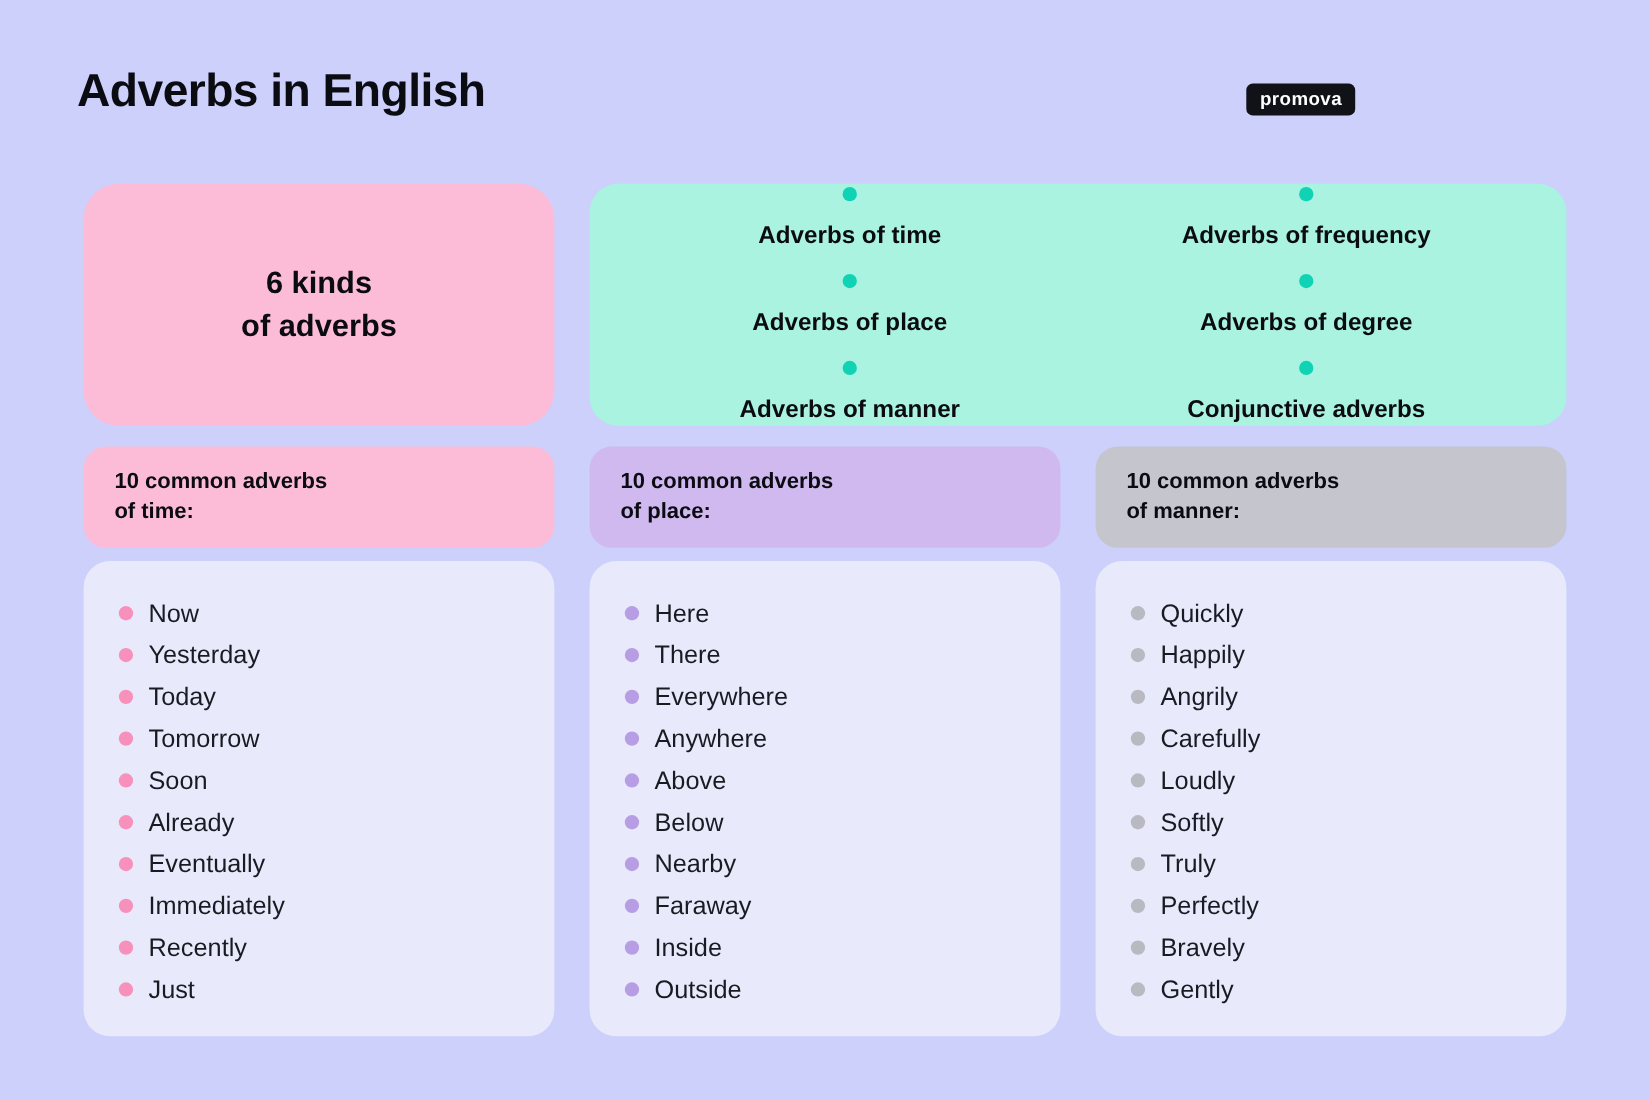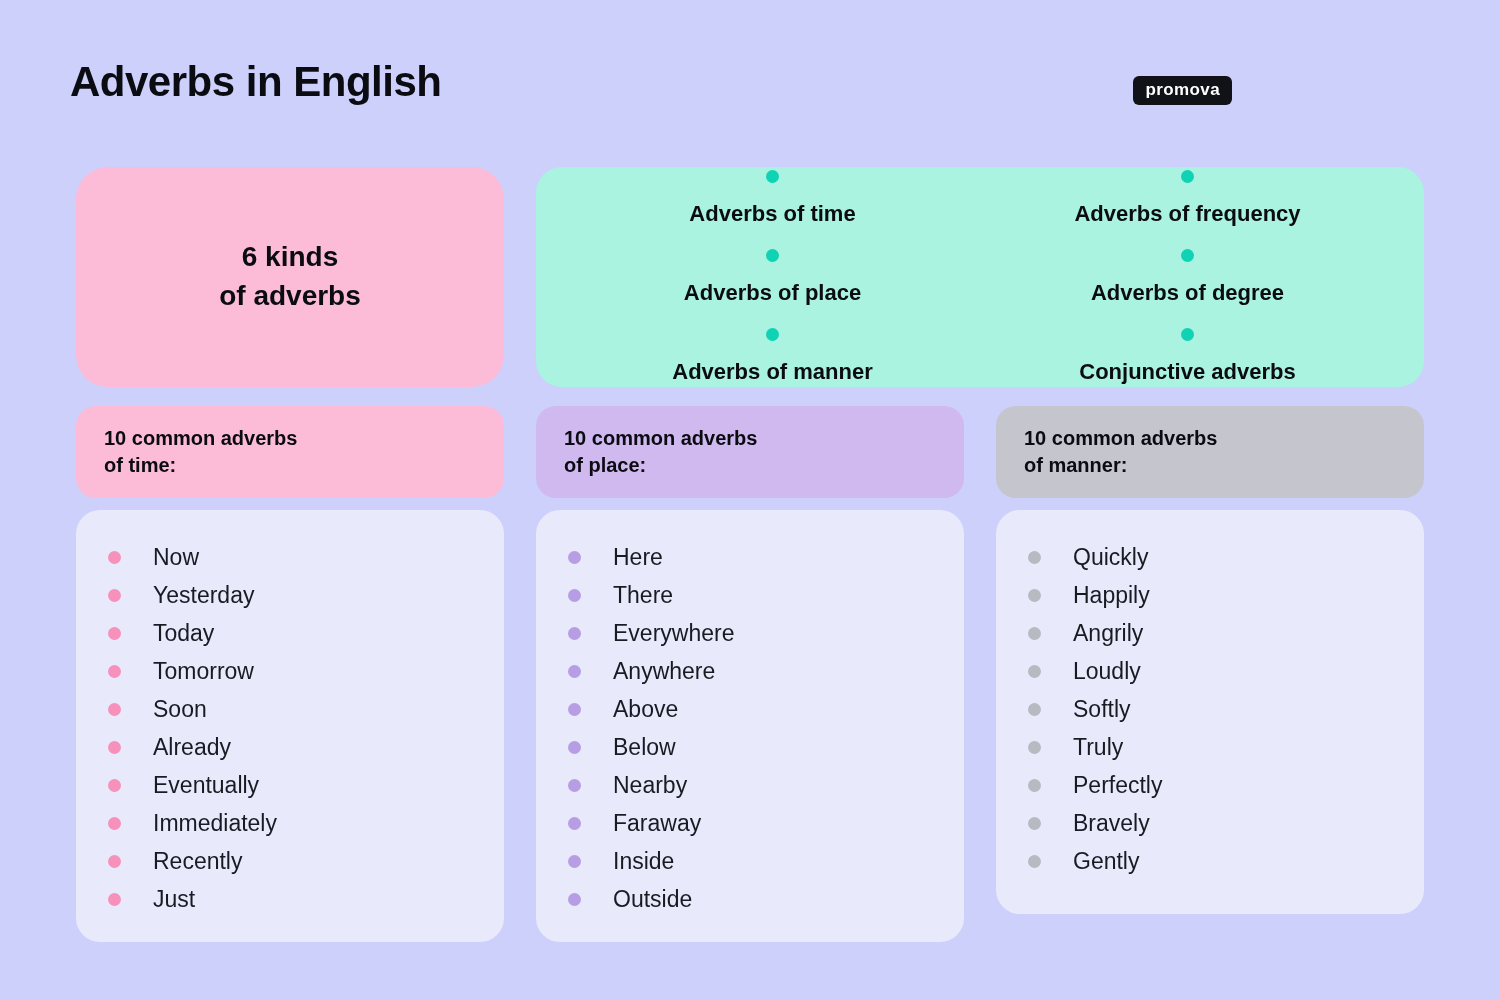--- a/index.html
+++ b/index.html
@@ -141,21 +141,21 @@
     background: #e8eafc;
     border-radius: 24px;
     padding: 28px 0 24px 0;
     min-height: 404px;
     box-sizing: border-box;
   }
 
   .word {
     display: flex;
     align-items: center;
-    gap: 32px;
+    gap: 14px;
     padding: 0 0 0 32px;
     height: 38px;
   }
   .word-dot {
     width: 13px;
     height: 13px;
     border-radius: 50%;
     flex: 0 0 auto;
   }
   .dot-time   { background: #f791bc; }
@@ -331,20 +331,24 @@
       <div class="word">
           <span class="word-dot dot-manner"></span>
           <span class="word-label">Happily</span>
         </div>
       <div class="word">
           <span class="word-dot dot-manner"></span>
           <span class="word-label">Angrily</span>
         </div>
       <div class="word">
           <span class="word-dot dot-manner"></span>
+          <span class="word-label">Carefully</span>
+        </div>
+      <div class="word">
+          <span class="word-dot dot-manner"></span>
           <span class="word-label">Loudly</span>
         </div>
       <div class="word">
           <span class="word-dot dot-manner"></span>
           <span class="word-label">Softly</span>
         </div>
       <div class="word">
           <span class="word-dot dot-manner"></span>
           <span class="word-label">Truly</span>
         </div>

